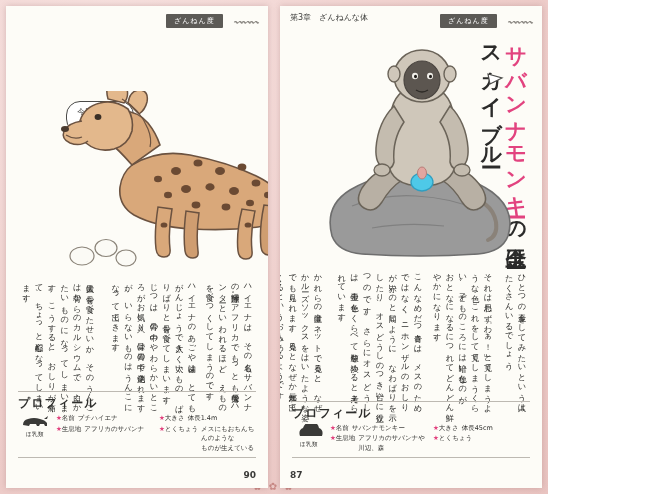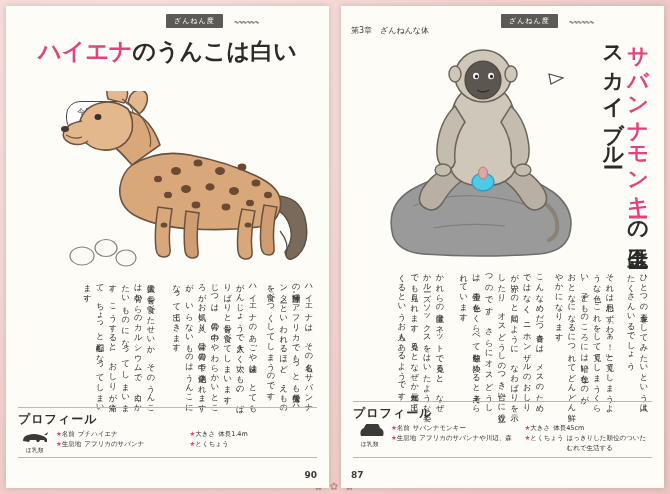--- a/index.html
+++ b/index.html
@@ -2,21 +2,21 @@
 <html><head>
 <meta charset="utf-8">
 <style>
   html, body {
     margin: 0;
     padding: 0;
     background: #ffffff;
   }
   #page {
     position: relative;
-    width: 670px;
+    width: 548px;
     height: 494px;
     overflow: hidden;
     background: #f3d8d6;
     font-family: "DejaVu Sans", "Liberation Sans", sans-serif;
     text-decoration: underline;
   }
   
   #page::before {
     content: "";
     position: absolute;
@@ -54,21 +54,21 @@
   }
   .tab-wave {
     position: absolute;
     top: 9px;
     font-size: 9px;
     color: #8d8a85;
     letter-spacing: -1px;
   }
   .chapter-label {
     position: absolute;
-    top: 19px;
+    top: 6px;
     left: 10px;
     font-size: 8px;
     color: #3a3a38;
   }
 
   
   .title-left {
     position: absolute;
     top: 30px;
     left: 0;
@@ -203,23 +203,20 @@
 <body>
 
 <div id="page">
   <div class="spread">
 
     <div class="page-sheet page-left">
 
       <div class="tab-label" style="left:160px;">ざんねん度</div>
       <div class="tab-wave" style="left:228px;">〰〰〰</div>
 
-      <div class="title-left">
-        <span class="accent">ハイエナ</span><span>のうんこは白い</span>
-      </div>
 
       <div class="bubble" style="left:60px; top:95px; width:52px;">今日も調子が
 いい！</div>
 
       <svg class="illus" style="left:30px; top:85px;" width="280" height="185" viewBox="0 0 280 185">
 
         <path d="M88 55 L100 62 L92 47 Z" fill="#fff" stroke="#4a4a48" stroke-width="1.2"></path>
 
         <path d="M235 105 q28 -2 34 22 q6 26 -8 38 q-10 8 -12 -4 q10 -14 4 -28 q-6 -16 -22 -16 z" fill="#7a6a5c" stroke="#5b4f45" stroke-width="1.4"></path>
         <path d="M244 140 q10 12 6 24" stroke="#5b4f45" stroke-width="1.2" fill="none"></path>
@@ -297,20 +294,22 @@
                 <span class="pval">アフリカのサバンナ</span>
               </div>
             </div>
             <div class="pcol">
               <div class="prow">
                 <span class="plabel"><span class="pstar">★</span><span>大きさ</span></span>
                 <span class="pval">体長1.4m</span>
               </div>
               <div class="prow">
                 <span class="plabel"><span class="pstar">★</span><span>とくちょう</span></span>
+                <span class="pval" style="white-space:pre-line;">メスにもおちんちんのような
+ものが生えている</span>
               </div>
             </div>
           </div>
         </div>
       </div>
 
       <div class="page-num pn-left">90</div>
     </div>
 
     <div class="page-sheet page-right">
@@ -385,22 +384,20 @@
                 <span class="pval">アフリカのサバンナや川辺、森</span>
               </div>
             </div>
             <div class="pcol">
               <div class="prow">
                 <span class="plabel"><span class="pstar">★</span><span>大きさ</span></span>
                 <span class="pval">体長45cm</span>
               </div>
               <div class="prow">
                 <span class="plabel"><span class="pstar">★</span><span>とくちょう</span></span>
-                <span class="pval" style="white-space:pre-line;">はっきりした順位のついた
-むれで生活する</span>
               </div>
             </div>
           </div>
         </div>
       </div>
 
       <div class="page-num pn-right">87</div>
     </div>
   </div>
 

